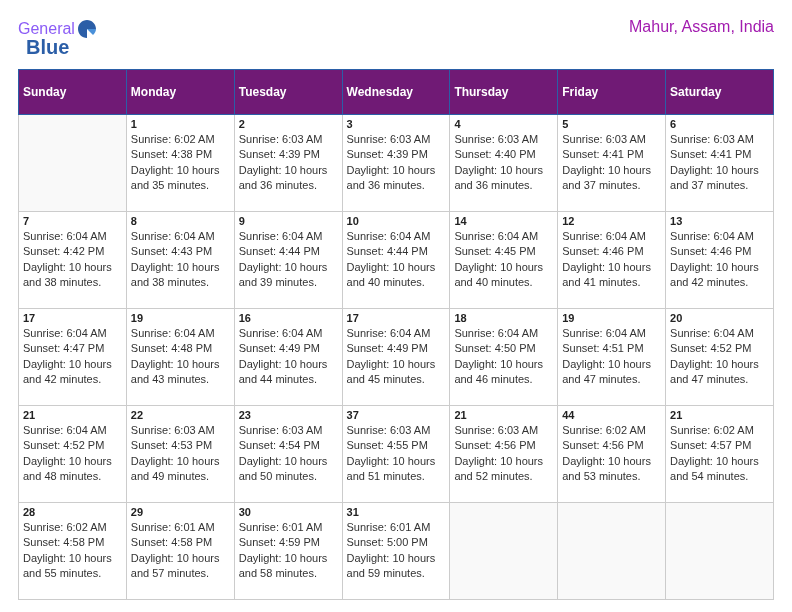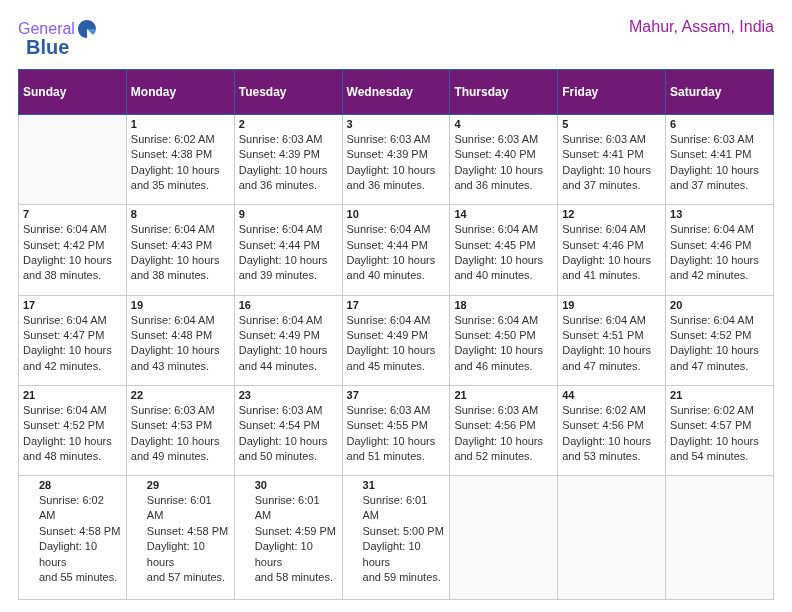--- a/index.html
+++ b/index.html
@@ -77,21 +77,20 @@
     .cell-text {
       font-size: 11px;
       line-height: 1.4;
       color: #333;
     }
     .empty-cell {
       background: #f9f9f9;
     }
     tr:last-child td {
       height: 72px;
-      padding-left: 20px;
     }
   </style>
 </head>
 <body>
 
 <div class="page">
   <div class="header">
     <div class="logo">
       <div style="display:flex;flex-direction:column;align-items:flex-start;">
         <div style="display:flex;align-items:center;">

